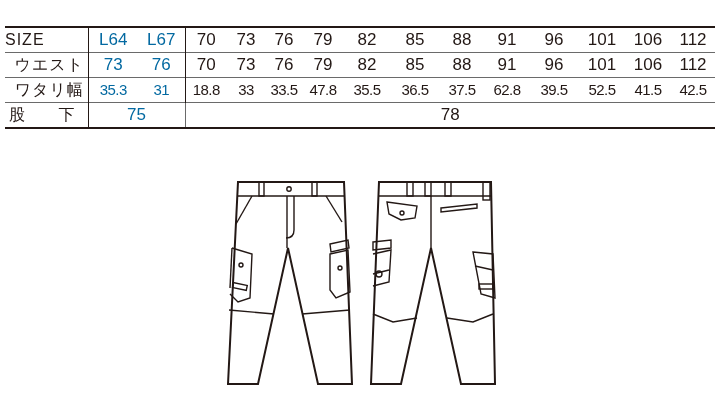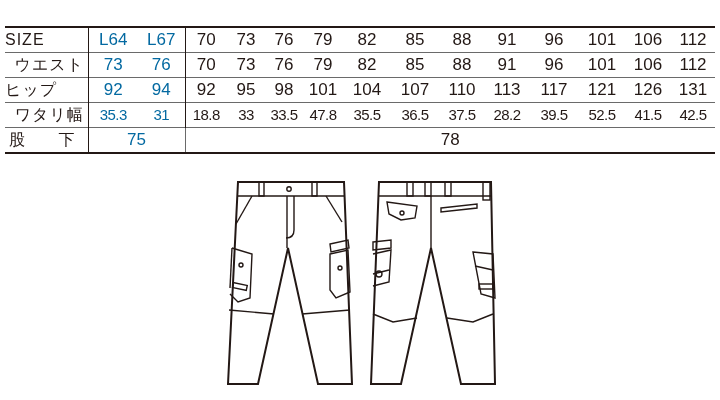--- a/index.html
+++ b/index.html
@@ -71,48 +71,31 @@
     <td>82</td>
     <td>85</td>
     <td>88</td>
     <td>91</td>
     <td>96</td>
     <td>101</td>
     <td>106</td>
     <td>112</td>
   </tr>
   <tr>
-    <td class="label center">ヒップ</td>
-    <td class="red sep-left">92</td>
-    <td class="red">94</td>
-    <td class="sep-left">92</td>
-    <td>95</td>
-    <td>98</td>
-    <td>101</td>
-    <td>104</td>
-    <td>107</td>
-    <td>110</td>
-    <td>113</td>
-    <td>117</td>
-    <td>121</td>
-    <td>126</td>
-    <td>131</td>
-  </tr>
-  <tr>
     <td class="label">ワタリ幅</td>
     <td class="red sep-left small">35.3</td>
     <td class="red small">31</td>
     <td class="sep-left small">18.8</td>
     <td class="small">33</td>
     <td class="small">33.5</td>
     <td class="small">47.8</td>
     <td class="small">35.5</td>
     <td class="small">36.5</td>
     <td class="small">37.5</td>
-    <td class="small">28.2</td>
+    <td class="small">62.8</td>
     <td class="small">39.5</td>
     <td class="small">52.5</td>
     <td class="small">41.5</td>
     <td class="small">42.5</td>
   </tr>
   <tr>
     <td class="label" style="padding-left:0">
       <div class="kanji-split">
         <span>股</span>
         <span>下</span>

